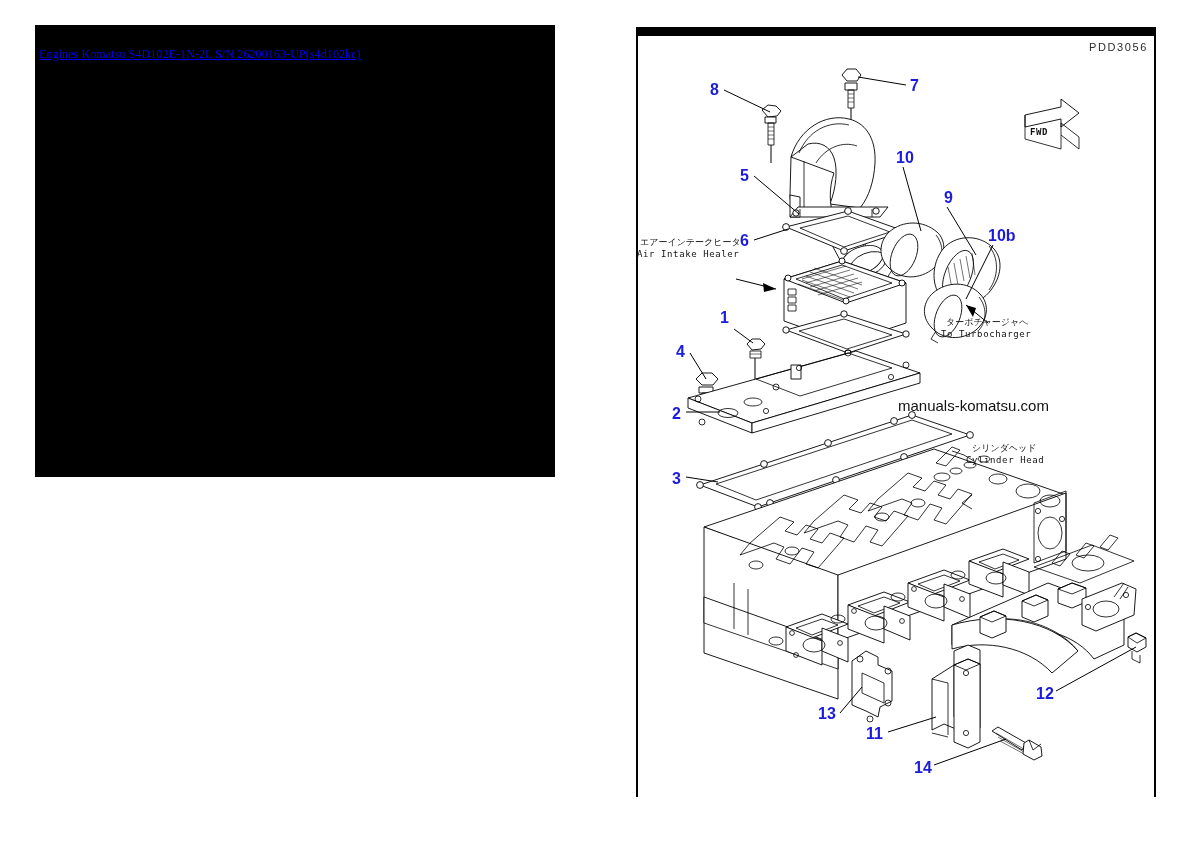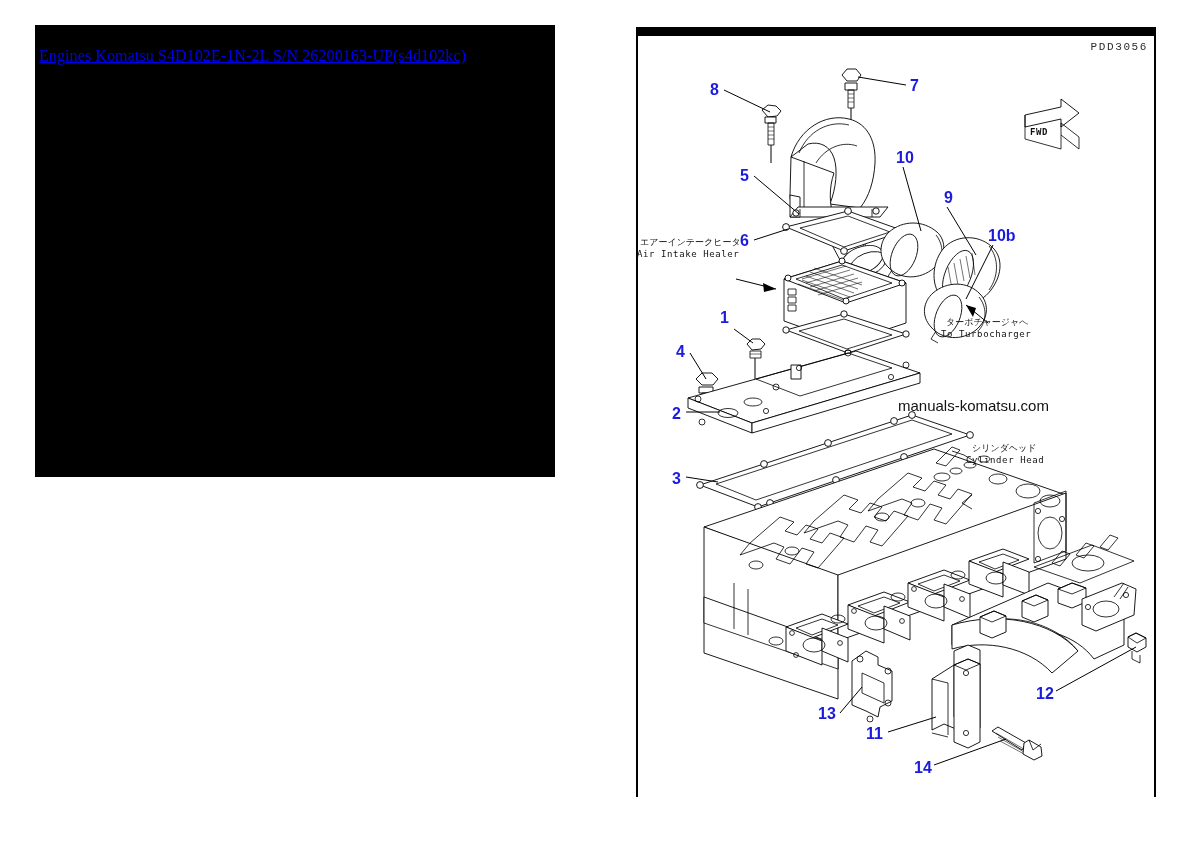--- a/index.html
+++ b/index.html
@@ -3,32 +3,32 @@
 <meta charset="utf-8">
 <style>
   html,body{margin:0;padding:0;background:#ffffff;}
   body{width:1190px;height:842px;position:relative;overflow:hidden;
        font-family:"Liberation Sans", sans-serif;}
 
   
   #thumb-panel{position:absolute;left:35px;top:25px;width:520px;height:452px;
       background:#000000;}
   #thumb-link{position:absolute;left:4px;top:22px;color:#0000ee;
-      font-family:"Liberation Serif", serif;font-size:16px;
+      font-family:"Liberation Serif", serif;font-size:12px;
       text-decoration:underline;white-space:nowrap;letter-spacing:.1px;
       cursor:pointer;}
 
   
   #diagram-frame{position:absolute;left:636px;top:27px;width:520px;height:770px;}
   #frame-top-bar{position:absolute;left:0;top:0;width:520px;height:9px;background:#000;}
   #frame-left-line{position:absolute;left:0;top:9px;width:2px;height:761px;background:#000;}
   #frame-right-line{position:absolute;left:518px;top:9px;width:2px;height:761px;background:#000;}
 
   #diagram-code{position:absolute;right:8px;top:14px;
-      font-family:Liberation Mono, monospace;font-size:11px;color:#2b2b2b;
+      font-family:Liberation Sans, sans-serif;font-size:11px;color:#2b2b2b;
       letter-spacing:1.6px;}
 
   
   #art{position:absolute;left:0;top:0;width:520px;height:770px;}
 
   .cal{fill:#1b1bdd;font-family:"Liberation Sans", sans-serif;
        font-size:16px;font-weight:bold;}
   .jp{font-family:"DejaVu Sans", sans-serif;font-size:9px;fill:#111;}
   .en{font-family:"DejaVu Sans Mono", monospace;font-size:9px;fill:#111;
       letter-spacing:.6px;}

